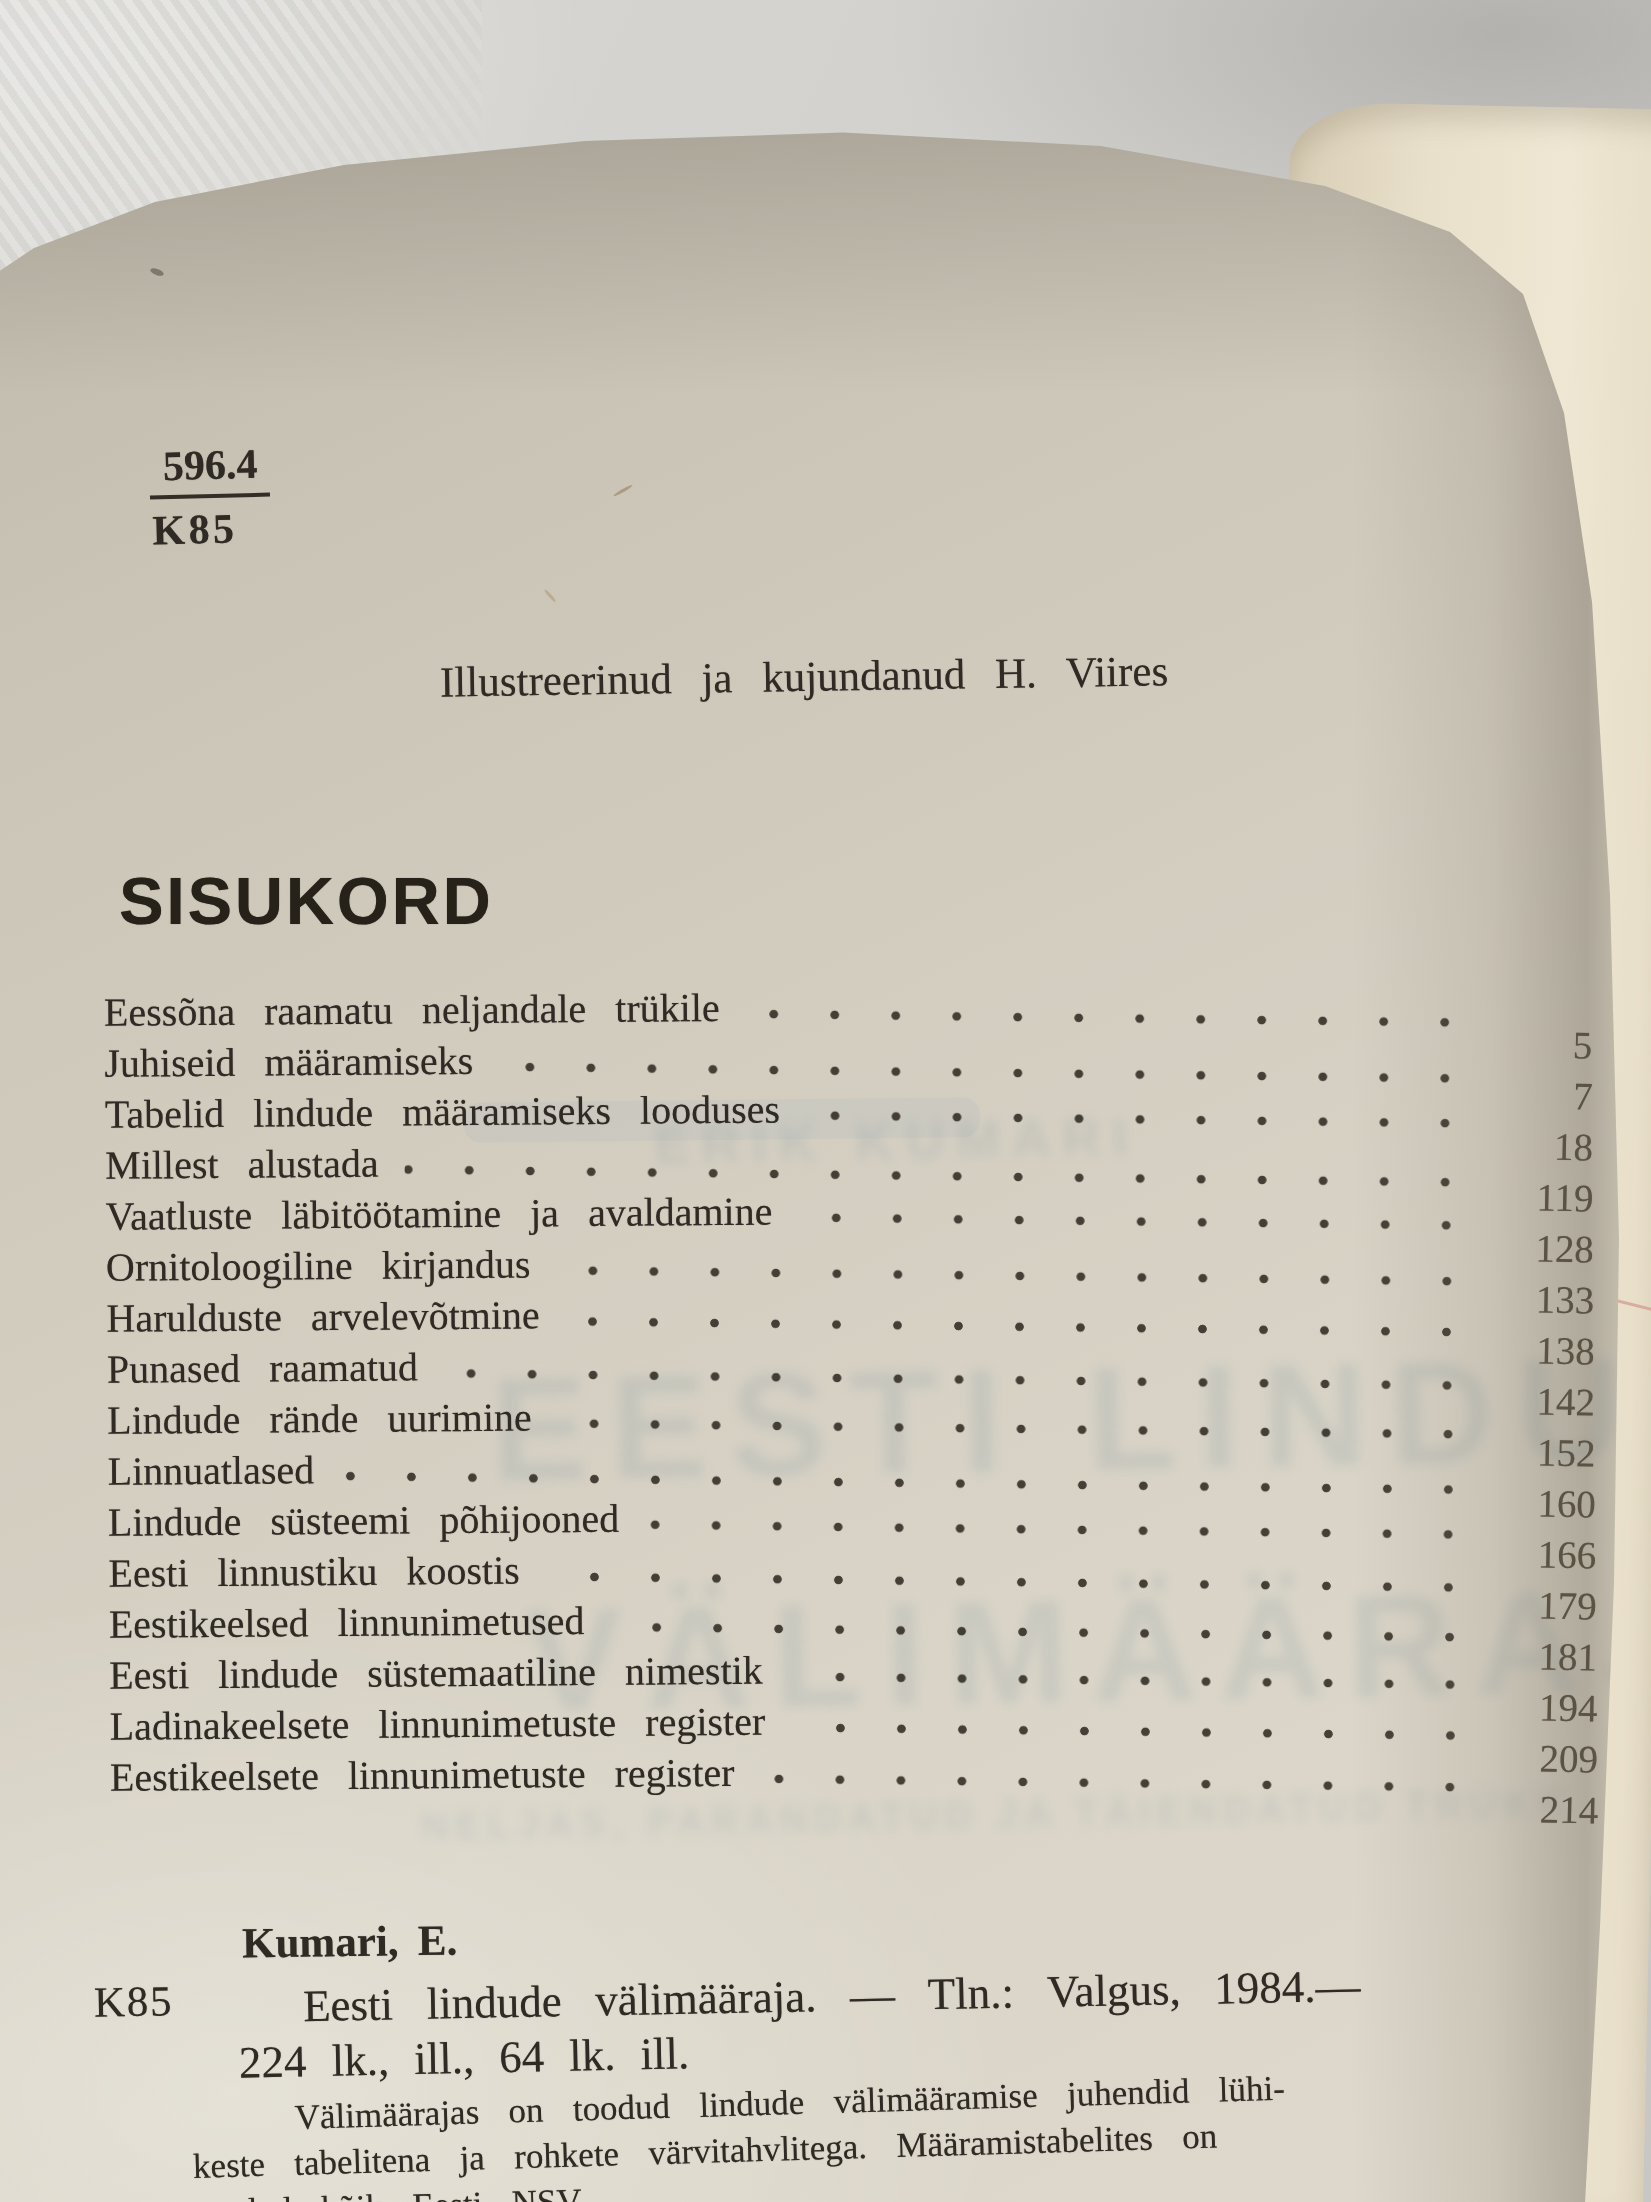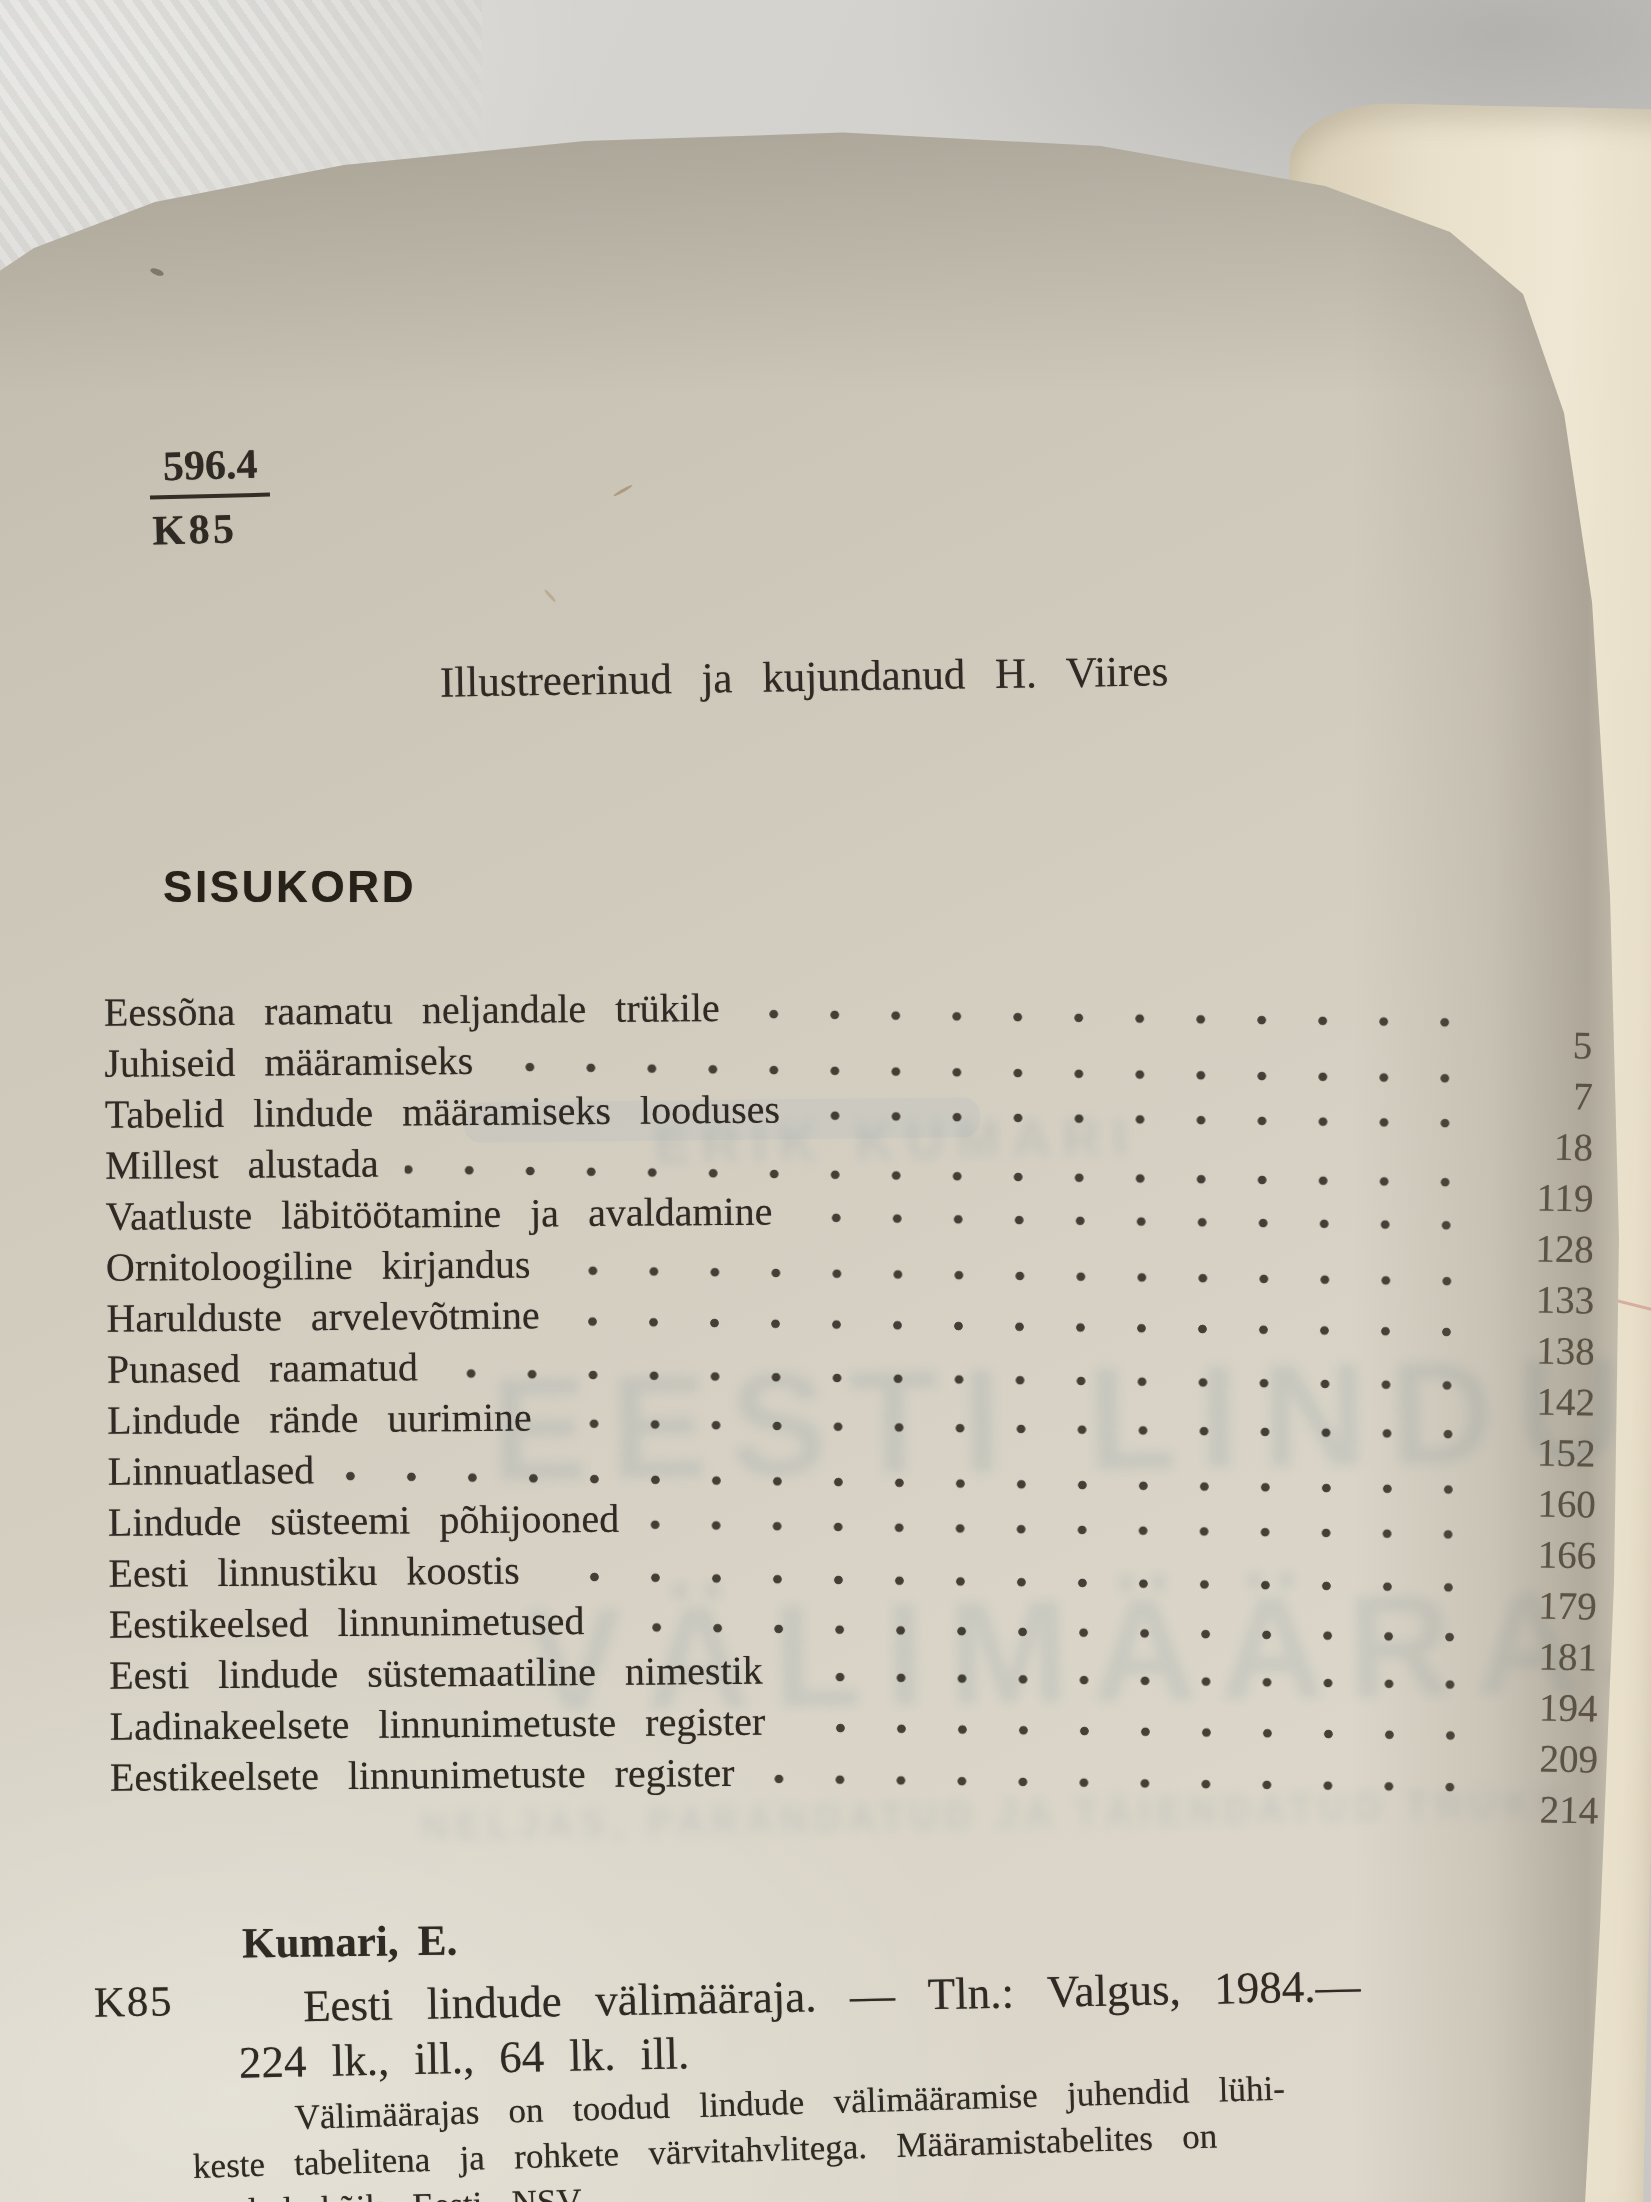--- a/index.html
+++ b/index.html
@@ -76,23 +76,22 @@
   .ghost-title2{left:551px;top:1454px;font-size:146px;letter-spacing:22.4px;opacity:.45;transform:rotate(-1deg);}
   .ghost-edition{left:447px;top:1682px;font-size:38px;letter-spacing:6.9px;opacity:.5;transform:rotate(-1.2deg);}
   
   .ink{color:#2f2a24;text-shadow:0 0 0.9px rgba(47,42,36,.55);position:absolute;z-index:2;}
   .callnum{left:176px;top:329px;font-size:42px;font-weight:bold;transform:rotate(-1.4deg);}
   .callnum .top{display:block;padding:0 12px 5.2px 13.8px;border-bottom:4.3px solid #332d26;}
   .callnum .bot{display:block;padding:6.9px 26px 0 1.7px;letter-spacing:3.4px;}
   .credit{left:466px;top:540px;font-size:43px;word-spacing:19px;transform:rotate(-.9deg);white-space:nowrap;}
   .heading{
     left:145px;top:750px;font-family:"Liberation Sans","DejaVu Sans",sans-serif;
-    font-weight:bold;font-size:44px;letter-spacing:2.6px;color:#262119;
+    font-weight:bold;font-size:67px;letter-spacing:2.6px;color:#262119;
     text-shadow:0 0 0.9px rgba(38,33,25,.6);
-    margin-left:44px;
   }
   .toc{
     left:133px;top:871px;width:1488px;transform:rotate(-.45deg);
     font-size:40px;z-index:2;
   }
   .toc-row{display:flex;align-items:baseline;height:51px;white-space:nowrap;}
   .toc-title{word-spacing:19px;flex:0 0 auto;}
   .toc-leader{
     flex:1 1 auto;align-self:flex-end;height:36px;margin:0 15.5px 3.4px 26px;
     background-image:radial-gradient(circle, rgba(48,42,34,.88) 3.9px, rgba(48,42,34,0) 4.7px);

